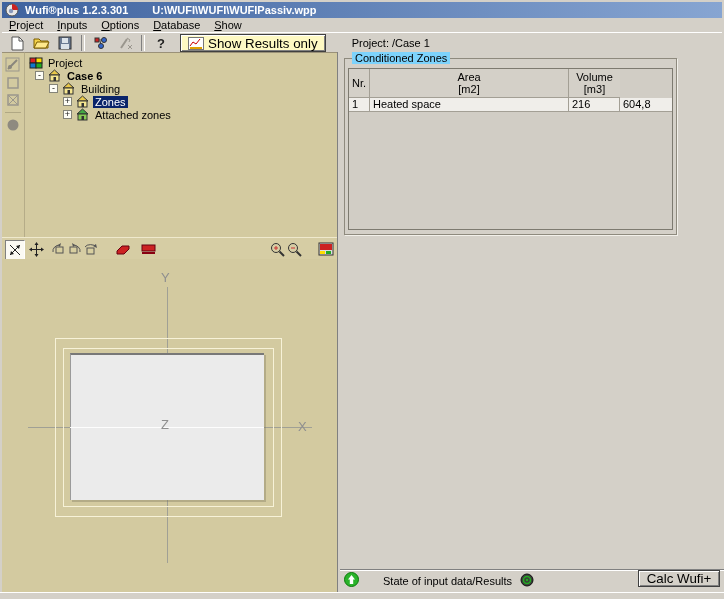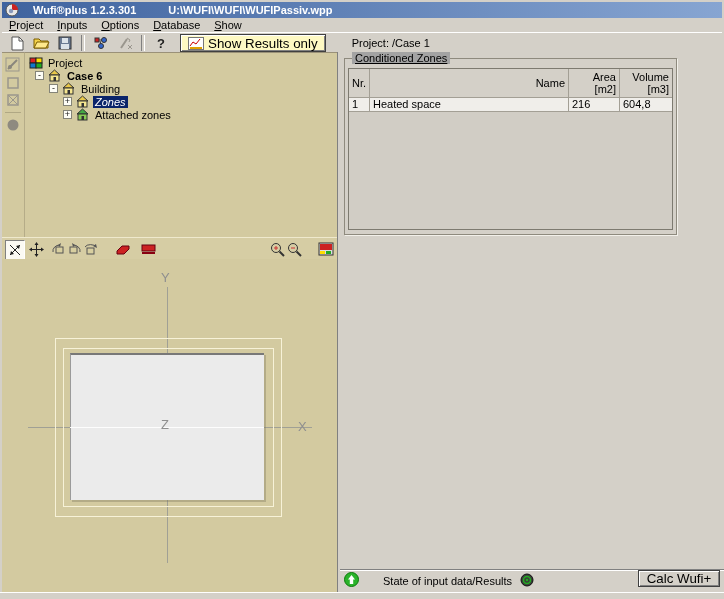--- a/index.html
+++ b/index.html
@@ -4,21 +4,21 @@
 <style>
   html,body{margin:0;padding:0;}
   body{
     width:724px;height:599px;position:relative;overflow:hidden;
     background:#d4d0c8;font-family:"Liberation Sans",sans-serif;font-size:11px;color:#000;
   }
   svg{display:block;}
   
   #titlebar{position:absolute;left:2px;top:2px;right:2px;height:16px;
     background:linear-gradient(90deg,#3f639f,#87a5d2);
-    color:#fff;font-weight:bold;display:flex;align-items:center;gap:14px;padding-left:3px;}
+    color:#fff;font-weight:bold;display:flex;align-items:center;gap:6px;padding-left:3px;}
   #titlebar .path{margin-left:18px;font-weight:bold;}
   #menubar{position:absolute;left:2px;top:19px;right:2px;height:13px;display:flex;align-items:center;}
   .menu-item{display:inline-block;padding:0 7px;line-height:13px;}
   .menu-item::first-letter{text-decoration:underline;}
   #toolbar{position:absolute;left:2px;top:32px;right:2px;height:20px;
     border-top:1px solid #fff;display:flex;align-items:center;gap:2px;padding-left:4px;}
   .tb-btn{width:22px;height:18px;display:flex;align-items:center;justify-content:center;background:transparent;}
   .tb-sep{width:2px;height:16px;border-left:1px solid #808080;border-right:1px solid #fff;margin:0 3px;}
   .help-glyph{font-weight:bold;font-size:13px;color:#222;}
   #show-results-btn{margin-left:6px;height:18px;display:flex;align-items:center;gap:4px;padding:0 7px;
@@ -28,21 +28,21 @@
   #side-strip{position:absolute;left:2px;top:52px;width:22px;height:185px;background:#d3caa0;
     border-top:1px solid #9a9178;border-right:1px solid #b5ac88;
     display:flex;flex-direction:column;align-items:center;padding-top:4px;gap:3px;}
   .strip-sep{width:16px;border-top:1px solid #b0a884;margin:2px 0;}
   #tree-panel{position:absolute;left:25px;top:52px;width:312px;height:185px;background:#d3caa0;
     border-top:1px solid #9a9178;padding-top:3px;box-sizing:border-box;}
   .tree-row{height:13px;display:flex;align-items:center;gap:3px;white-space:nowrap;}
   .expander{width:9px;height:9px;box-sizing:border-box;border:1px solid #848478;background:#fdfdf5;
     font-size:9px;line-height:7px;text-align:center;color:#222;flex:none;}
   .tree-label{padding:0 2px;line-height:12px;}
-  .tree-label.sel{background:#0a246a;color:#fff;font-style:italic;}
+  .tree-label.sel{background:#0a246a;color:#fff;}
   .bold{font-weight:bold;}
   
   #viewport-toolbar{position:absolute;left:2px;top:237px;width:335px;height:22px;background:#d6cda4;
     border-top:1px solid #efe9cd;border-bottom:1px solid #a89f7c;}
   .vtb-btn{position:absolute;top:2px;width:18px;height:18px;display:flex;align-items:center;justify-content:center;}
   .vtb-btn.pressed{background:#fbfaf4;border:1px solid;border-color:#808080 #fff #fff #808080;}
   
   #viewport{position:absolute;left:2px;top:259px;width:335px;height:334px;background:#d3caa0;overflow:hidden;}
   .axis{position:absolute;background:#a0a095;}
   .axis-label{position:absolute;color:#8f8f8f;font-size:13px;font-family:"Liberation Sans",sans-serif;}
@@ -50,27 +50,27 @@
   #zone-face{position:absolute;left:68px;top:94px;width:193px;height:145px;background:#ebebeb;
     border-top:2px solid #787878;border-left:1px solid #9a9a9a;box-shadow:2px 2px 0 rgba(120,115,90,.35);}
   #zone-midline{position:absolute;left:68px;top:168px;width:194px;height:1px;background:#fdfdfd;}
   
   #splitter{position:absolute;left:337px;top:52px;width:3px;height:541px;background:#d4d0c8;
     border-left:1px solid #808080;}
   
   #right-panel{position:absolute;left:340px;top:52px;width:384px;height:541px;background:#d4d0c8;}
   #zones-groupbox{position:absolute;left:4px;top:6px;width:331px;height:175px;
     border:1px solid #8e8a7e;box-shadow:1px 1px 0 #f2f0ea;}
-  #zones-groupbox .gb-title{position:absolute;left:7px;top:-7px;background:#a3a3a3;padding:0 3px;line-height:12px;text-decoration:underline;}
+  #zones-groupbox .gb-title{position:absolute;left:7px;top:-7px;background:#7dd3fc;padding:0 3px;line-height:12px;}
   #zones-table{position:absolute;left:3px;top:9px;width:323px;height:160px;
     border:1px solid #7d7a70;background:#d1cdc5;}
   .t-head,.t-row{display:grid;grid-template-columns:21px 199px 51px 1fr;}
   .t-cell{border-right:1px solid #a39f95;border-bottom:1px solid #a39f95;padding:1px 3px;box-sizing:border-box;overflow:hidden;}
   .t-cell:last-child{border-right:none;}
-  .t-head .t-cell{height:29px;display:flex;flex-direction:column;align-items:flex-end;justify-content:center;background:#d4d0c8;}
+  .t-head .t-cell{height:29px;display:flex;flex-direction:column;align-items:center;justify-content:center;background:#d4d0c8;}
   .t-row .t-cell{height:14px;background:#f0eeea;line-height:11px;}
   
   #status-row{position:absolute;left:0;top:518px;width:384px;height:23px;
     border-top:1px solid #fff;box-shadow:0 -1px 0 #808080;display:flex;align-items:flex-end;padding:16px 4px;box-sizing:border-box;}
   #state-label{margin-left:24px;}
   #state-led{margin-left:8px;}
   #calc-btn{margin-left:auto;width:82px;height:17px;display:flex;align-items:center;justify-content:center;
     background:#d4d0c8;border:1px solid #404040;box-shadow:inset 1px 1px 0 #fff,inset -1px -1px 0 #808080;}
   #thermal-check{margin-left:18px;display:flex;align-items:center;gap:4px;}
   .checkbox{width:11px;height:11px;box-sizing:border-box;background:#fff;border:1px solid #808080;
@@ -353,24 +353,20 @@
 
 <div id="splitter"></div>
 
 <div id="right-panel">
   <div id="zones-groupbox">
     <span class="gb-title">Conditioned Zones</span>
     <div id="zones-table">
       <div class="t-head">
         <div class="t-cell">
           <div>Nr.</div>
-          <div></div>
-        </div>
-        <div class="t-cell">
-          <div>Name</div>
           <div></div>
         </div>
         <div class="t-cell">
           <div>Area</div>
           <div>[m2]</div>
         </div>
         <div class="t-cell">
           <div>Volume</div>
           <div>[m3]</div>
         </div>

